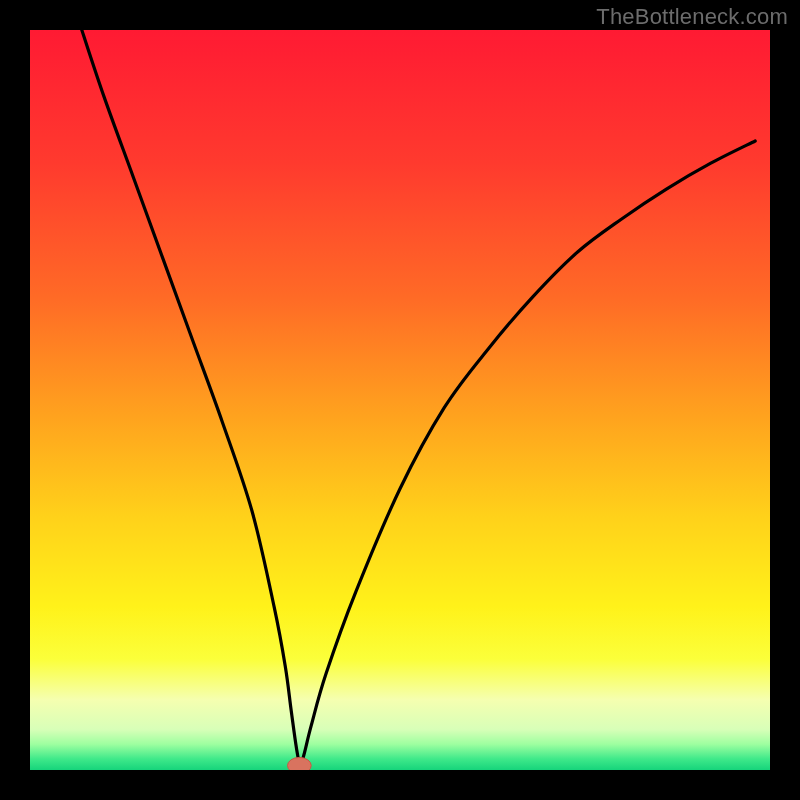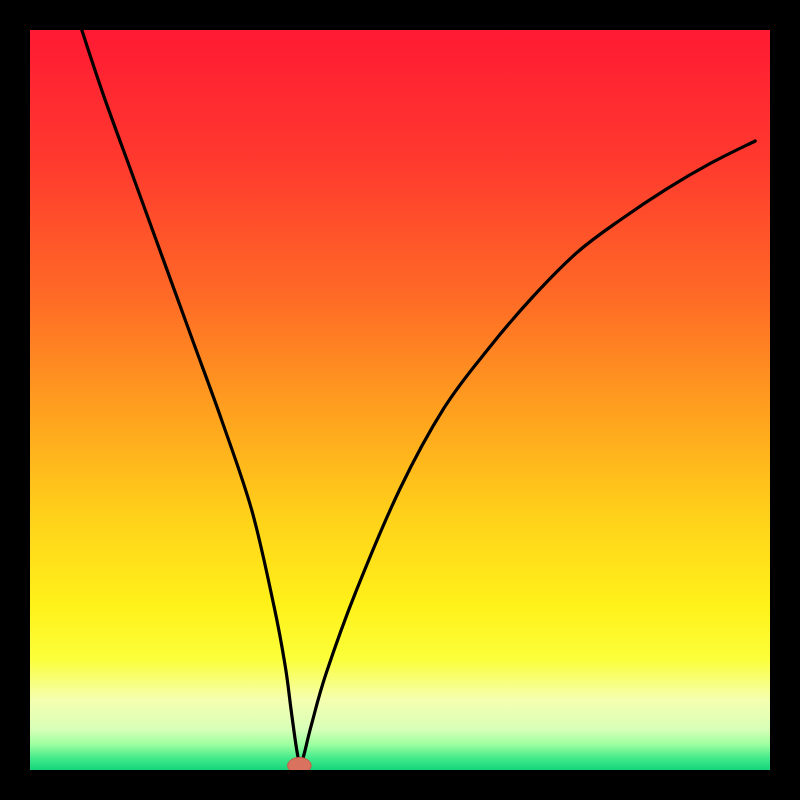--- a/index.html
+++ b/index.html
@@ -41,20 +41,21 @@
     position: absolute;
     left: 0;
     top: 0;
   }
 </style>
 </head>
 <body>
 
 <div class="frame">
 
+  <div class="attribution">TheBottleneck.com</div>
 
   <div class="plot">
     <svg id="bg-svg" width="740" height="740" viewBox="0 0 740 740">
       <defs>
         <linearGradient id="heat" x1="0" y1="0" x2="0" y2="1">
             <stop offset="0%" stop-color="#ff1a33"></stop>
             <stop offset="18%" stop-color="#ff3a2e"></stop>
             <stop offset="36%" stop-color="#ff6a26"></stop>
             <stop offset="52%" stop-color="#ffa21e"></stop>
             <stop offset="66%" stop-color="#ffd21a"></stop>

